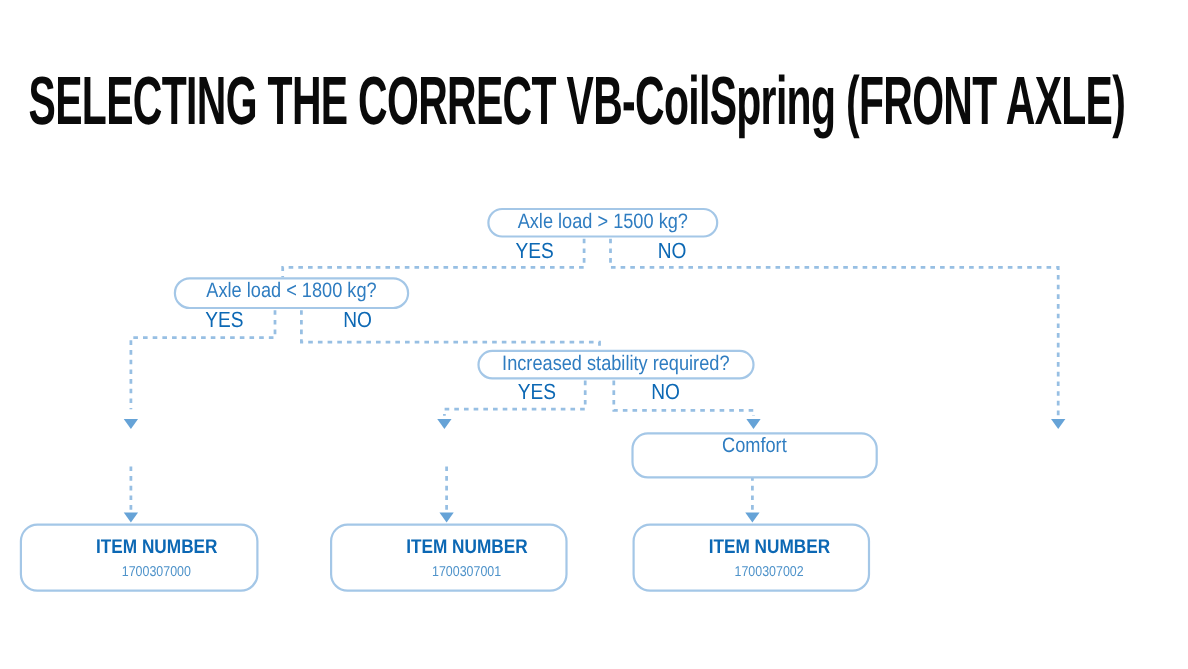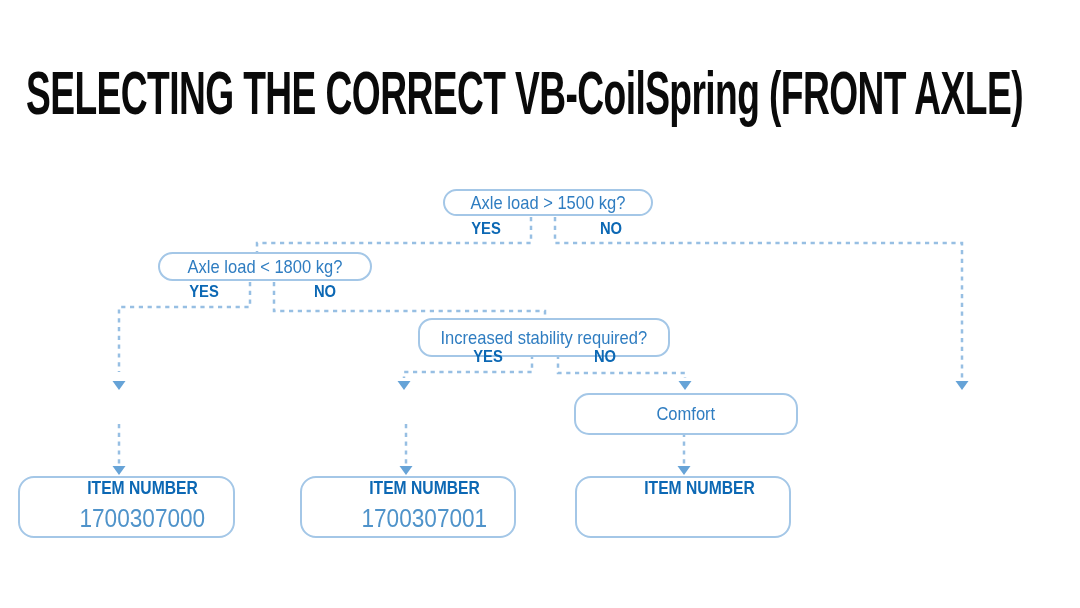--- a/index.html
+++ b/index.html
@@ -42,55 +42,55 @@
     stroke:var(--connector);
     stroke-width:2.5;
     stroke-dasharray:4.2 4.6;
   }
   .arrow{fill:var(--arrow);}
   .pill{
     position:absolute;
     background:#fff;
     border:2px solid var(--box-border);
     border-radius:16px;
-    display:flex;align-items:center;justify-content:center;
+    display:flex;align-items:flex-start;justify-content:center;
     color:var(--box-text);
     font-size:19px;
     white-space:nowrap;
   }
   .yn{
     position:absolute;
     transform:translate(-50%,-50%);
     color:var(--label-bold);
-    font-weight:bold;
-    font-size:17px;
+    font-weight:normal;
+    font-size:20px;
     white-space:nowrap;
   }
   .cond{
     display:inline-block;
     transform:scaleX(0.87);
   }
   .itembox{
     position:absolute;
     background:#fff;
     border:2px solid var(--box-border);
     border-radius:16px;
-    display:flex;flex-direction:column;align-items:center;justify-content:flex-start;
+    display:flex;flex-direction:column;align-items:center;justify-content:center;
     gap:4px;
     padding-left:32px;
   }
   .item-h{
     color:var(--label-bold);
     font-weight:bold;
     font-size:18px;
     white-space:nowrap;
   }
   .item-n{
     color:var(--item-number);
-    font-size:26px;
+    font-size:13px;
     white-space:nowrap;
   }
 </style>
 </head>
 <body>
 
 <div class="stage">
 
   <div class="title">SELECTING THE CORRECT VB-CoilSpring (FRONT AXLE)</div>
 
@@ -134,21 +134,21 @@
   <div class="pill" style="left:158px;top:252px;width:214px;height:29px;border-radius:15px">
     <span class="cond">Axle load &lt; 1800 kg?</span>
   </div>
   <div class="yn" style="left:204px;top:292px">
     <span class="cond">YES</span>
   </div>
   <div class="yn" style="left:325px;top:292px">
     <span class="cond">NO</span>
   </div>
 
-  <div class="pill" style="left:418px;top:318px;width:252px;height:39px;border-radius:14px">
+  <div class="pill" style="left:434px;top:318px;width:252px;height:27px;border-radius:14px">
     <span class="cond">Increased stability required?</span>
   </div>
   <div class="yn" style="left:488px;top:357px">
     <span class="cond">YES</span>
   </div>
   <div class="yn" style="left:605px;top:357px">
     <span class="cond">NO</span>
   </div>
 
   <div class="pill" style="left:574px;top:393px;width:224px;height:42px;border-radius:15px">
@@ -168,15 +168,18 @@
       <span class="cond">ITEM NUMBER</span>
     </div>
     <div class="item-n">
       <span class="cond">1700307001</span>
     </div>
   </div>
   <div class="itembox" style="left:575px;top:476px;width:216px;height:62px">
     <div class="item-h">
       <span class="cond">ITEM NUMBER</span>
     </div>
+    <div class="item-n">
+      <span class="cond">1700307002</span>
+    </div>
   </div>
 
 </div>
 
 </body></html>

